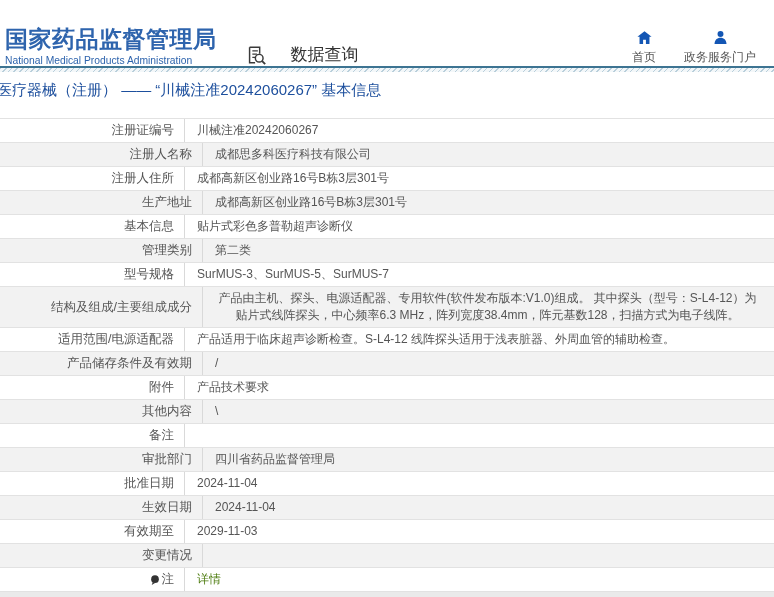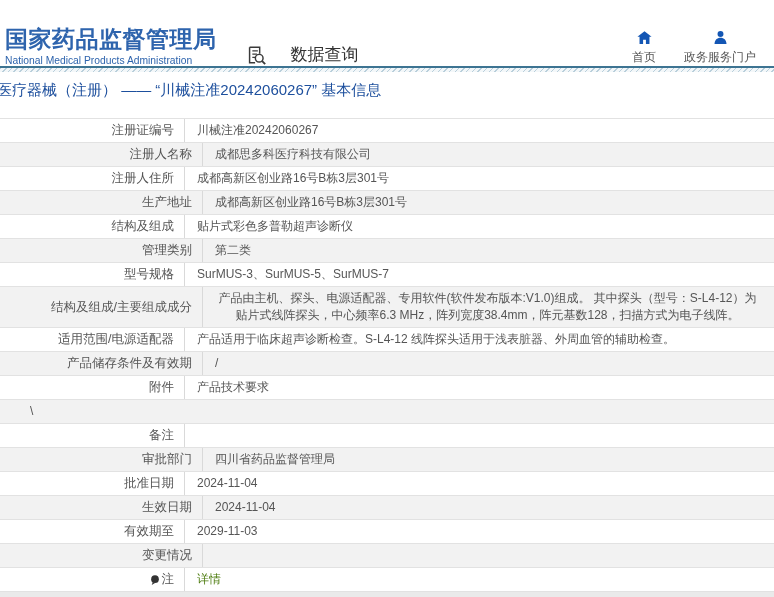--- a/index.html
+++ b/index.html
@@ -141,21 +141,21 @@
       <div class="row alt">
         <div class="cell-label">
           <span>生产地址</span>
         </div>
         <div class="cell-value">
           <span>成都高新区创业路16号B栋3层301号</span>
         </div>
       </div>
       <div class="row">
         <div class="cell-label">
-          <span>结构及组成</span>
+          <span>基本信息</span>
         </div>
         <div class="cell-value">
           <span>贴片式彩色多普勒超声诊断仪</span>
         </div>
       </div>
       <div class="row alt">
         <div class="cell-label">
           <span>管理类别</span>
         </div>
         <div class="cell-value">
@@ -196,20 +196,23 @@
       </div>
       <div class="row">
         <div class="cell-label">
           <span>附件</span>
         </div>
         <div class="cell-value">
           <span>产品技术要求</span>
         </div>
       </div>
       <div class="row alt">
+        <div class="cell-label">
+          <span>其他内容</span>
+        </div>
         <div class="cell-value">
           <span>\</span>
         </div>
       </div>
       <div class="row">
         <div class="cell-label">
           <span>备注</span>
         </div>
         <div class="cell-value">
           <span></span>

